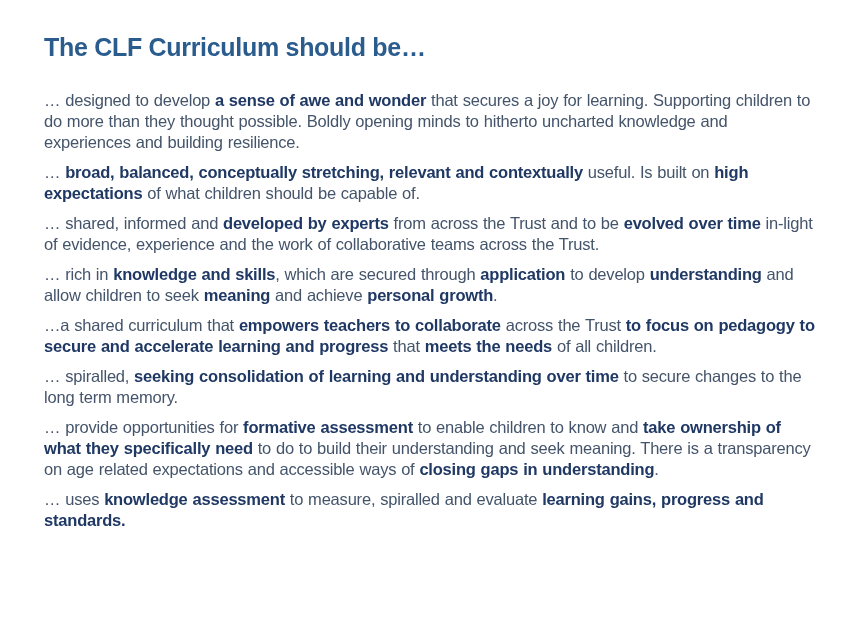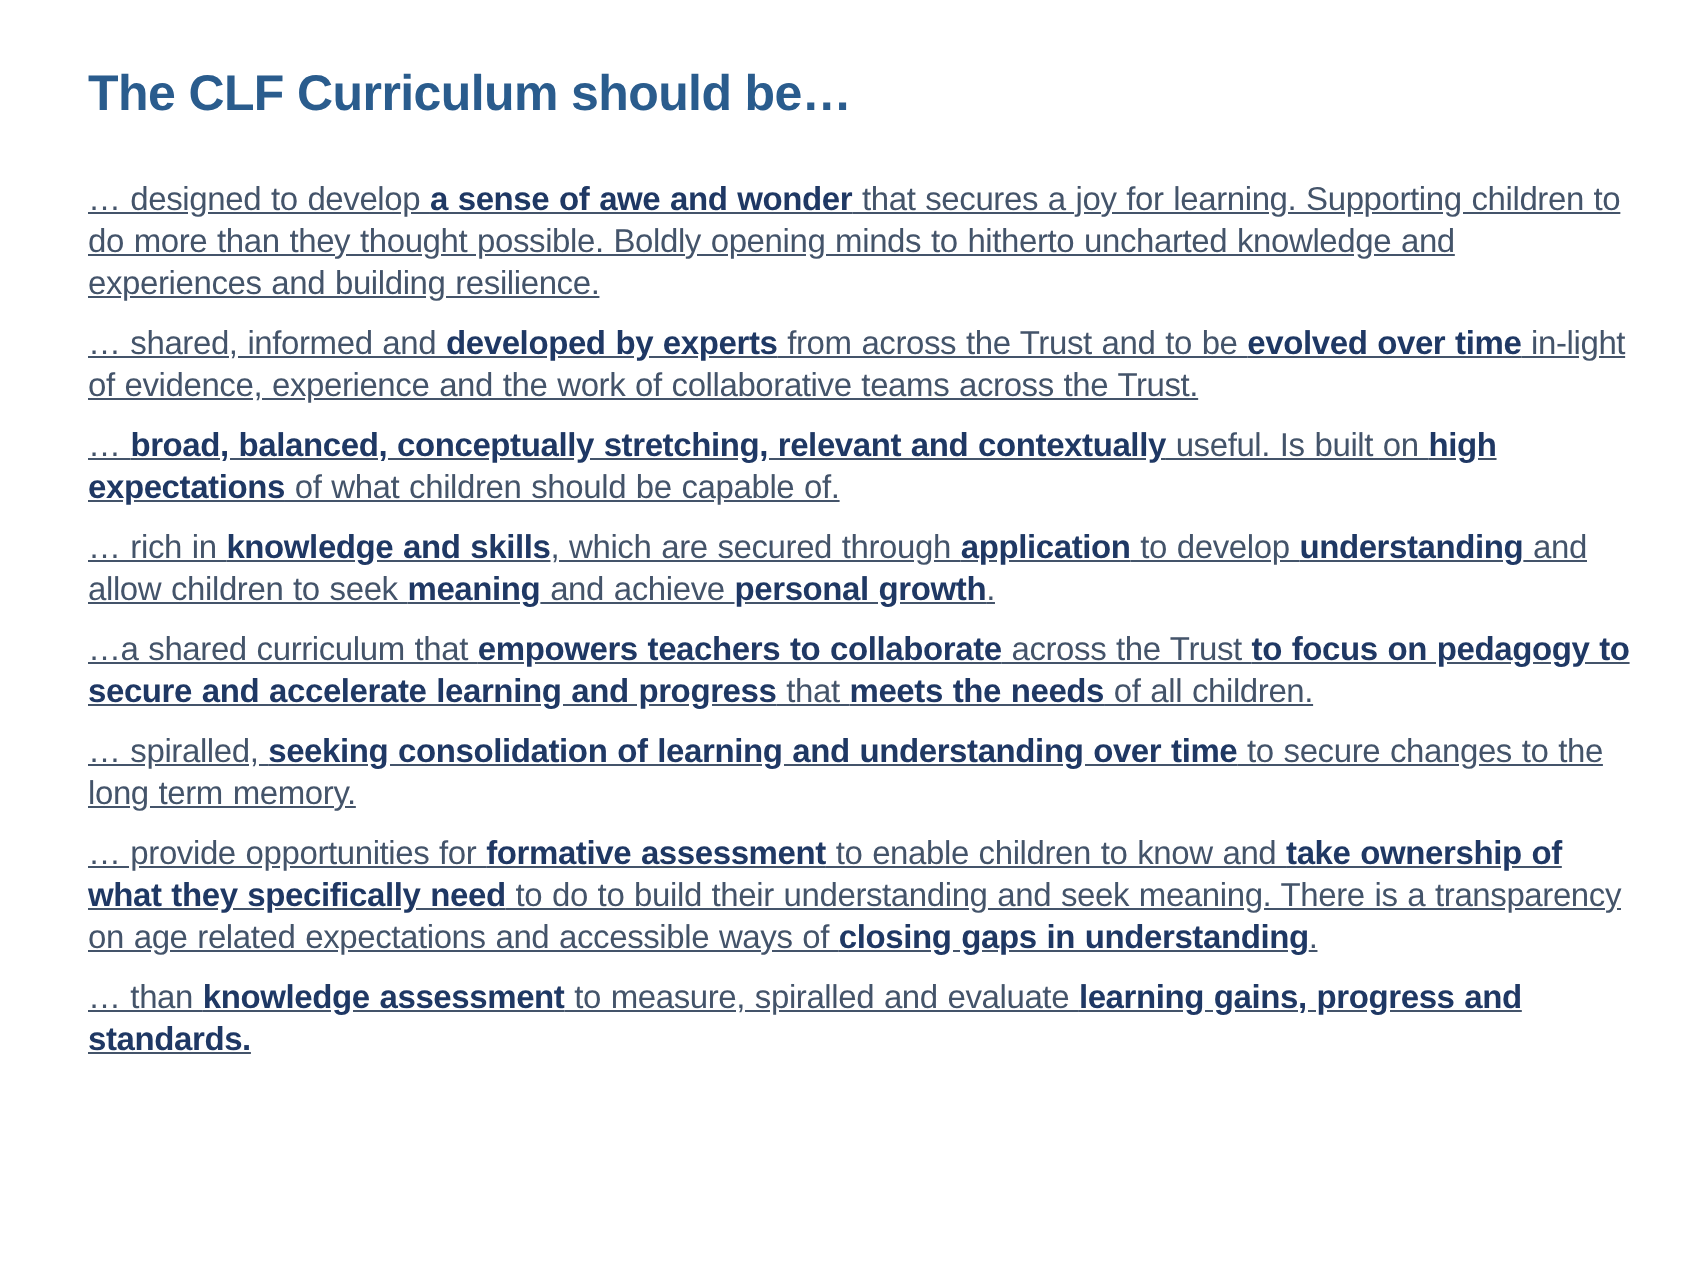--- a/index.html
+++ b/index.html
@@ -33,33 +33,32 @@
   .body-text {
     width: 772px;
   }
   .para {
     font-size: 16.5px;
     line-height: 21px;
     letter-spacing: -0.2px;
     color: var(--body-color);
     margin-bottom: 9px;
     word-spacing: 0.5px;
-    text-decoration: underline;
   }
   .run { color: var(--body-color); font-weight: normal; }
   .run.bold { color: var(--bold-color); font-weight: bold; }
 </style>
 </head>
 <body>
 
 <div class="slide">
   <h1 class="slide-title">The CLF Curriculum should be…</h1>
   <div class="body-text">
       <p class="para"><span class="run">… designed to develop </span><span class="run bold">a sense of awe and wonder</span><span class="run"> that secures a joy for learning. Supporting children to do more than they thought possible. Boldly opening minds to hitherto uncharted knowledge and experiences and building resilience.</span></p>
+      <p class="para"><span class="run">… </span><span class="run bold">broad, balanced, conceptually stretching, relevant and contextually</span><span class="run"> useful. Is built on </span><span class="run bold">high expectations</span><span class="run"> of what children should be capable of.</span></p>
       <p class="para"><span class="run">… shared, informed and </span><span class="run bold">developed by experts</span><span class="run"> from across the Trust and to be </span><span class="run bold">evolved over time</span><span class="run"> in-light of evidence, experience and the work of collaborative teams across the Trust.</span></p>
-      <p class="para"><span class="run">… </span><span class="run bold">broad, balanced, conceptually stretching, relevant and contextually</span><span class="run"> useful. Is built on </span><span class="run bold">high expectations</span><span class="run"> of what children should be capable of.</span></p>
       <p class="para"><span class="run">… rich in </span><span class="run bold">knowledge and skills</span><span class="run">, which are secured through </span><span class="run bold">application</span><span class="run"> to develop </span><span class="run bold">understanding</span><span class="run"> and allow children to seek </span><span class="run bold">meaning</span><span class="run"> and achieve </span><span class="run bold">personal growth</span><span class="run">.</span></p>
       <p class="para"><span class="run">…a shared curriculum that </span><span class="run bold">empowers teachers to collaborate</span><span class="run"> across the Trust </span><span class="run bold">to focus on pedagogy to secure and accelerate learning and progress</span><span class="run"> that </span><span class="run bold">meets the needs</span><span class="run"> of all children.</span></p>
       <p class="para"><span class="run">… spiralled, </span><span class="run bold">seeking consolidation of learning and understanding over time</span><span class="run"> to secure changes to the long term memory.</span></p>
       <p class="para"><span class="run">… provide opportunities for </span><span class="run bold">formative assessment</span><span class="run"> to enable children to know and </span><span class="run bold">take ownership of what they specifically need</span><span class="run"> to do to build their understanding and seek meaning. There is a transparency on age related expectations and accessible ways of </span><span class="run bold">closing gaps in understanding</span><span class="run">.</span></p>
-      <p class="para"><span class="run">… than </span><span class="run bold">knowledge assessment</span><span class="run"> to measure, spiralled and evaluate </span><span class="run bold">learning gains, progress and standards.</span></p>
+      <p class="para"><span class="run">… uses </span><span class="run bold">knowledge assessment</span><span class="run"> to measure, spiralled and evaluate </span><span class="run bold">learning gains, progress and standards.</span></p>
     </div>
 </div>
 
 </body></html>

